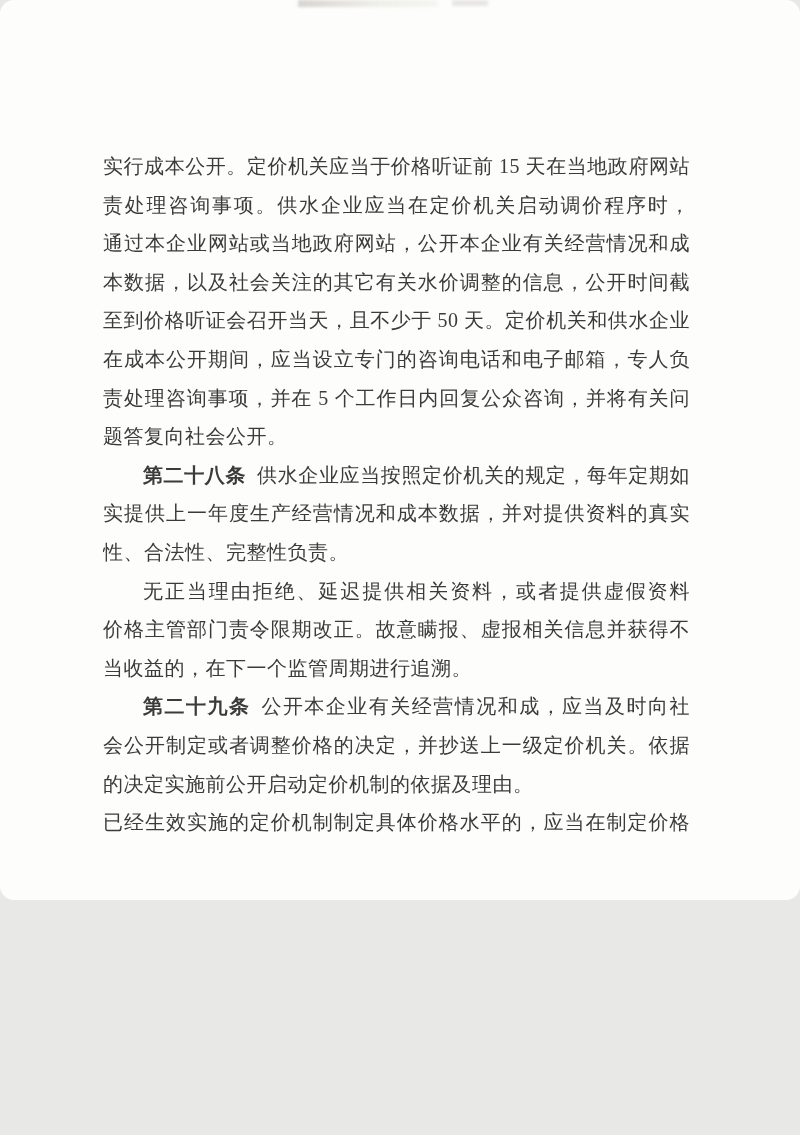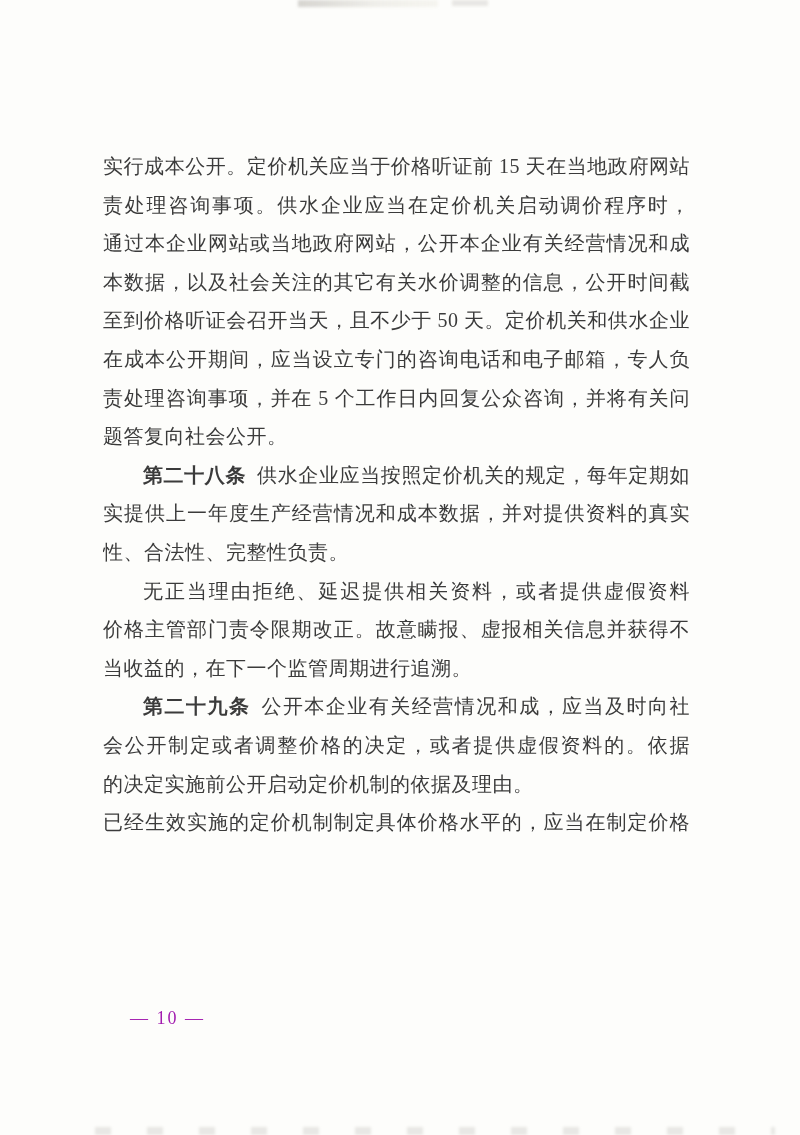--- a/index.html
+++ b/index.html
@@ -1,22 +1,23 @@
 <!DOCTYPE html>
 <html><head>
 <meta charset="utf-8">
 <style>
   html,body{margin:0;padding:0;background:#e8e8e6;}
   .page{
     position:relative;
-    width:800px;height:1135px;
+    width:800px;height:900px;
     background:#fdfdfb;
     overflow:hidden;
     font-family:"Liberation Serif","DejaVu Serif",serif;
     color:#3b3b3b;
+    border-radius:14px;
   }
   .text-block{
     position:absolute;
     left:103px;top:147px;
     width:587px;
     font-size:20px;
     line-height:38.6px;
     letter-spacing:0.5px;
   }
   .para{margin:0;padding:0;}
@@ -96,21 +97,21 @@
     <div class="para">
       <div class="line indent-first">无正当理由拒绝、延迟提供相关资料，或者提供虚假资料的，</div>
       <div class="line">价格主管部门责令限期改正。故意瞒报、虚报相关信息并获得不</div>
       <div class="line last">当收益的，在下一个监管周期进行追溯。</div>
     </div>
 
     <div class="para">
       <div class="line indent-first">
         <span class="term">第二十九条</span><span>公开本企业有关经营情况和成，应当及时向社</span>
       </div>
-      <div class="line">会公开制定或者调整价格的决定，或者提供虚假资料的。依据</div>
+      <div class="line">会公开制定或者调整价格的决定，并抄送上一级定价机关。依据</div>
       <div class="line last">的决定实施前公开启动定价机制的依据及理由。</div>
       <div class="line">已经生效实施的定价机制制定具体价格水平的，应当在制定价格</div>
     </div>
 
   </div>
 
   <div class="footer">— 10 —</div>
 
   <div class="artifact-bottom"></div>
 

